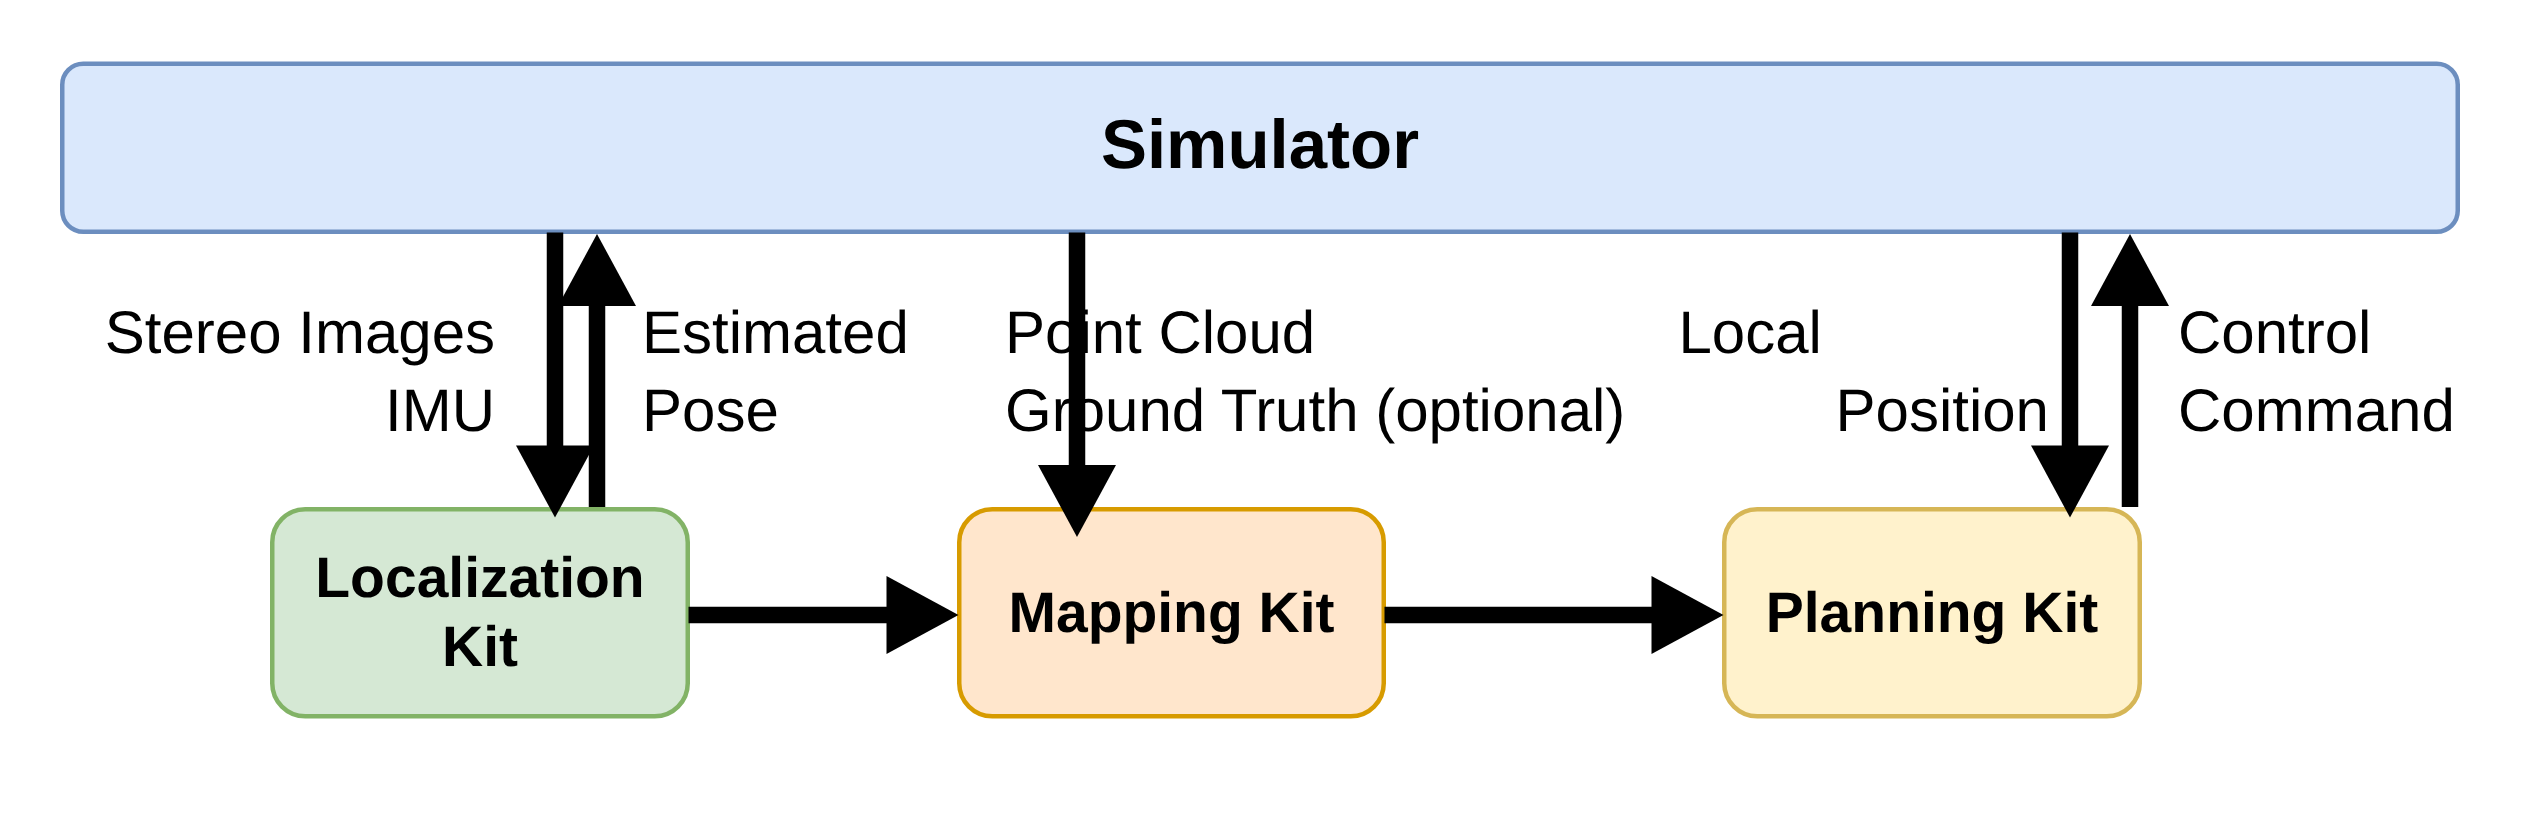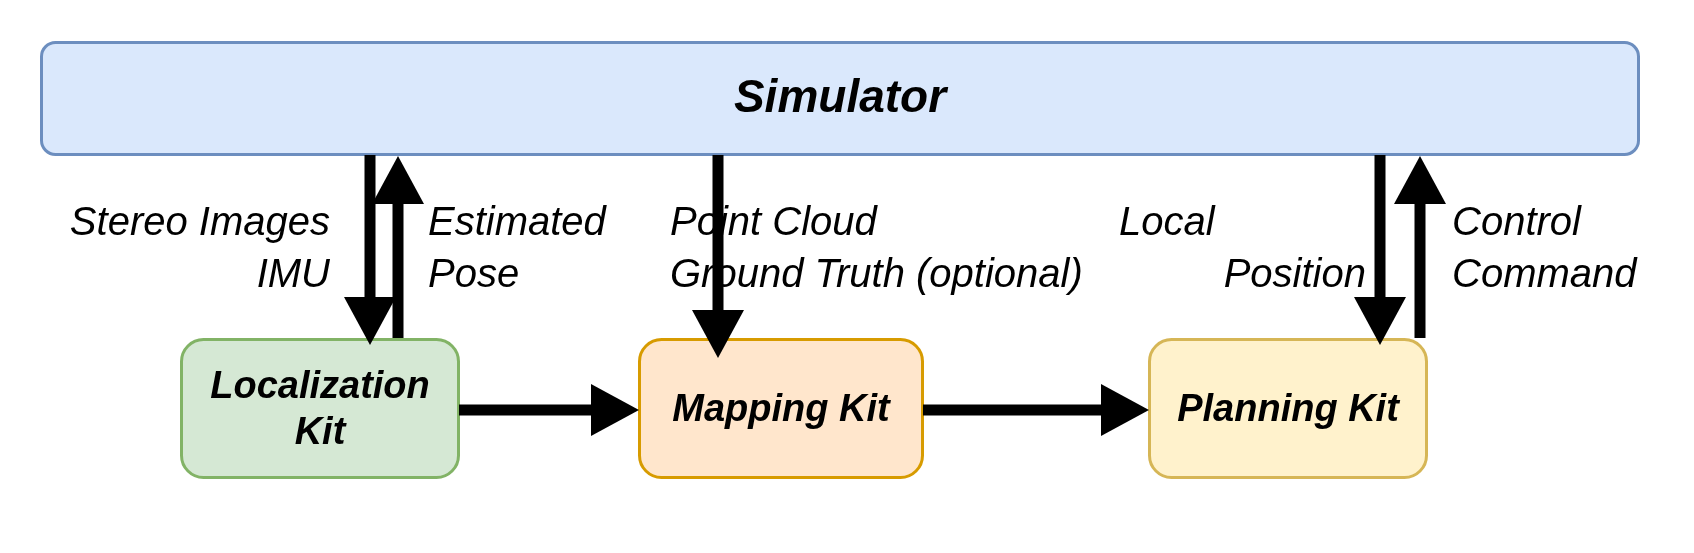--- a/index.html
+++ b/index.html
@@ -11,21 +11,20 @@
     width: 1694px;
     height: 553px;
     overflow: hidden;
     font-family: "Liberation Sans", sans-serif;
   }
   #diagram-root {
     position: relative;
     width: 1694px;
     height: 553px;
     background: #ffffff;
-    font-style: italic;
   }
   svg.diagram {
     display: block;
     width: 1694px;
     height: 553px;
   }
   .node-box {
     stroke-width: 3;
   }
   .node-label {

